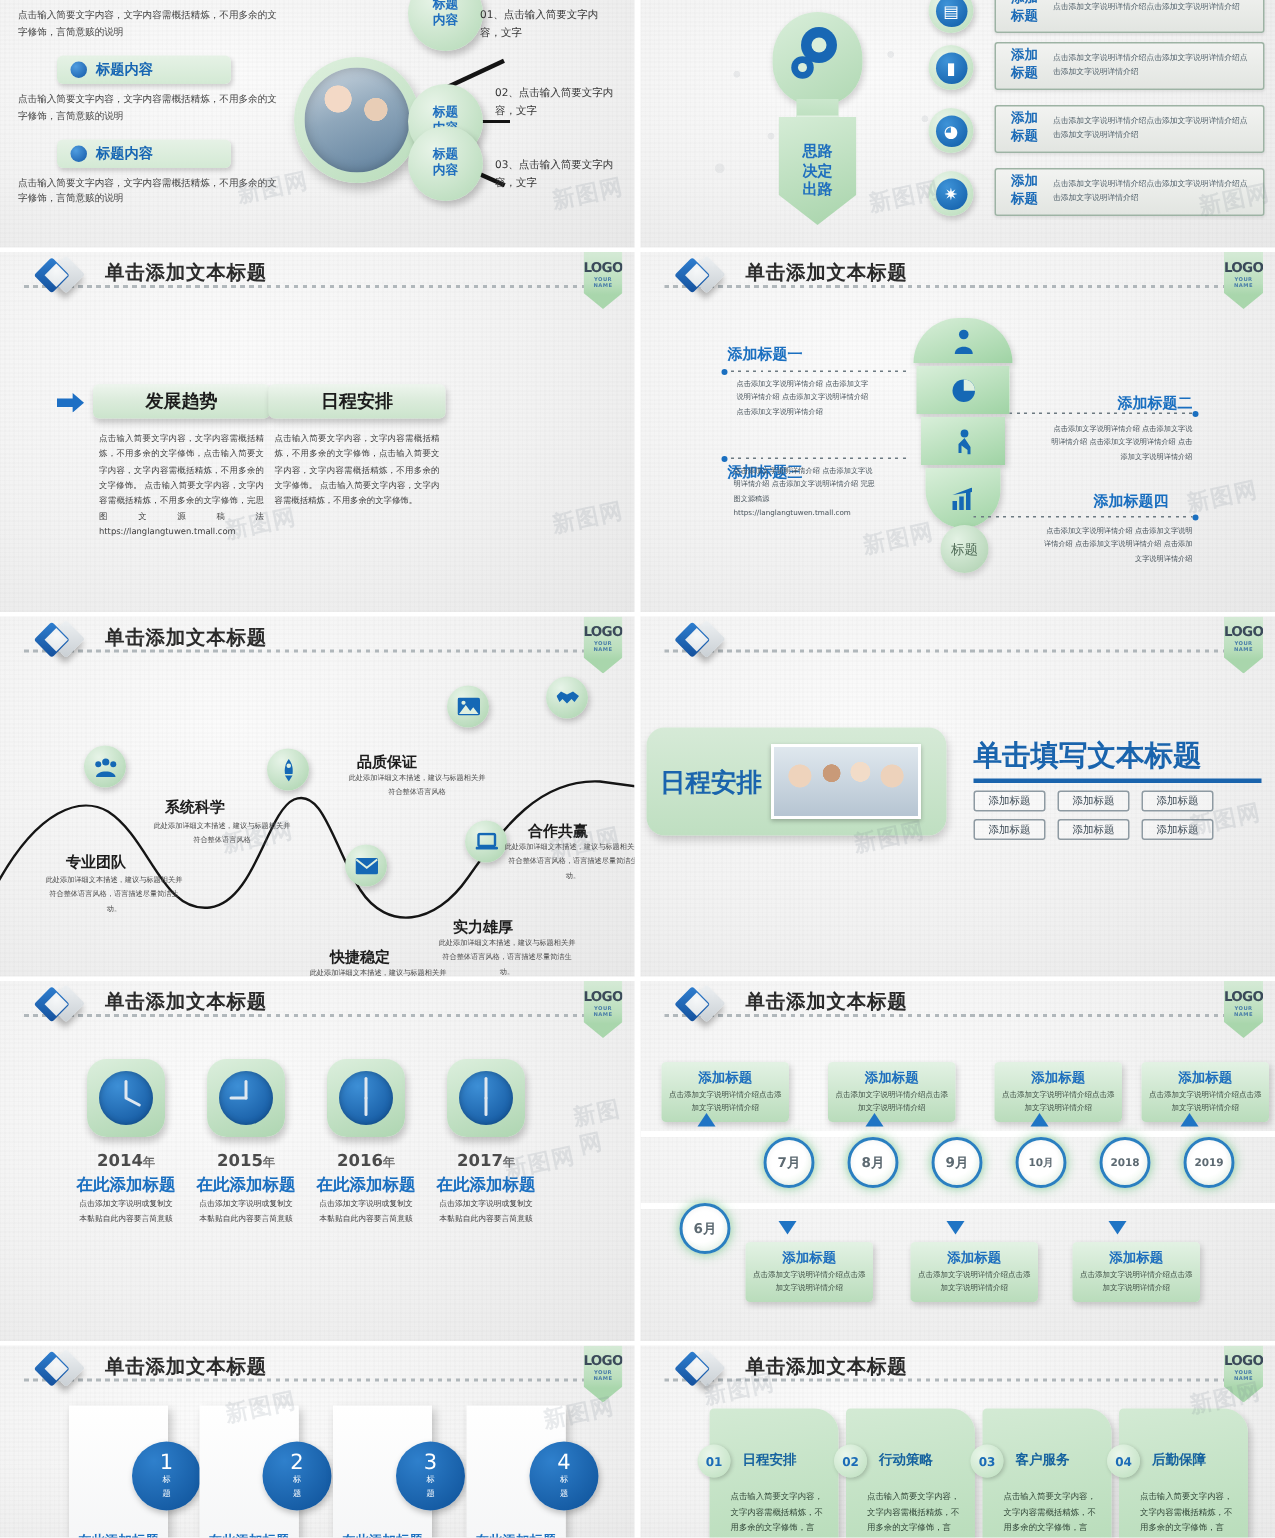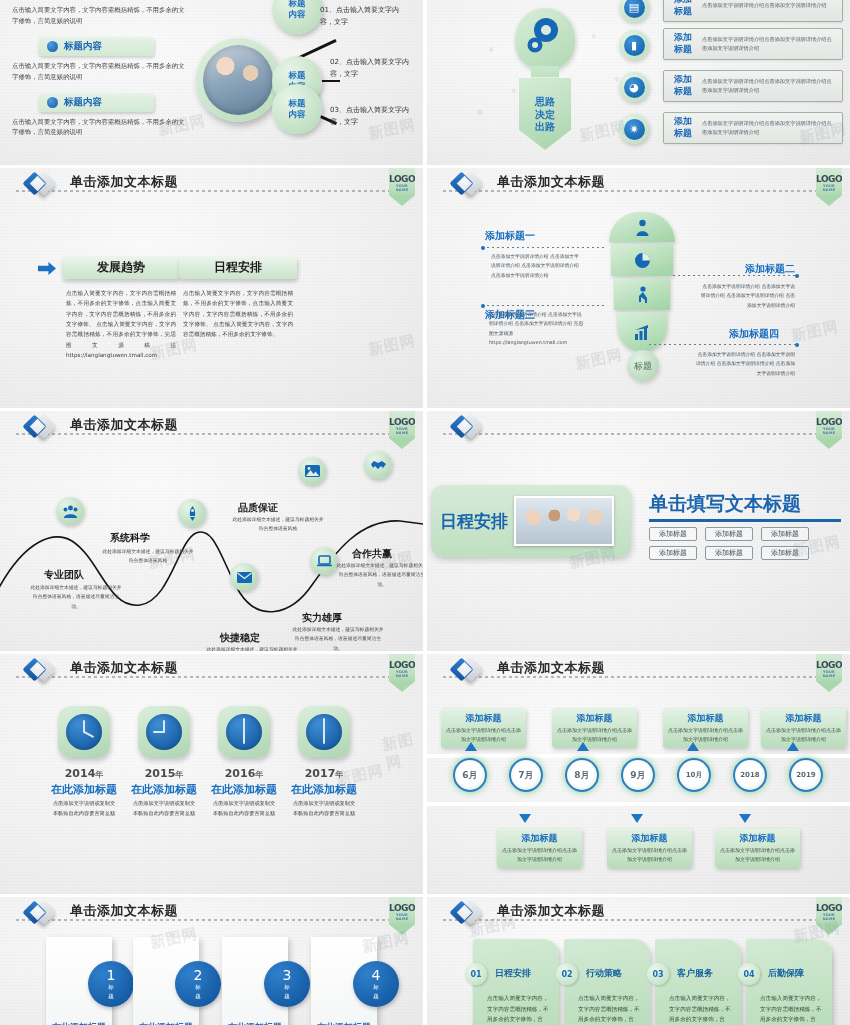--- a/index.html
+++ b/index.html
@@ -730,21 +730,21 @@
     <div class="s8-box" style="left:334px; top:54px;">
       <div class="bt">添加标题</div>
       <div class="bd">点击添加文字说明详情介绍点击添加文字说明详情介绍</div>
     </div>
 
     <div class="s8-tri up" style="left:38px;  top:88px;"></div>
     <div class="s8-tri up" style="left:150px; top:88px;"></div>
     <div class="s8-tri up" style="left:260px; top:88px;"></div>
     <div class="s8-tri up" style="left:360px; top:88px;"></div>
 
-    <div class="s8-circ" style="left:26px;">
+    <div class="s8-circ" style="left:26px;margin-top:44px;">
         <span>6月</span>
       </div>
     <div class="s8-circ" style="left:82px;">
         <span>7月</span>
       </div>
     <div class="s8-circ" style="left:138px;">
         <span>8月</span>
       </div>
     <div class="s8-circ" style="left:194px;">
         <span>9月</span>

